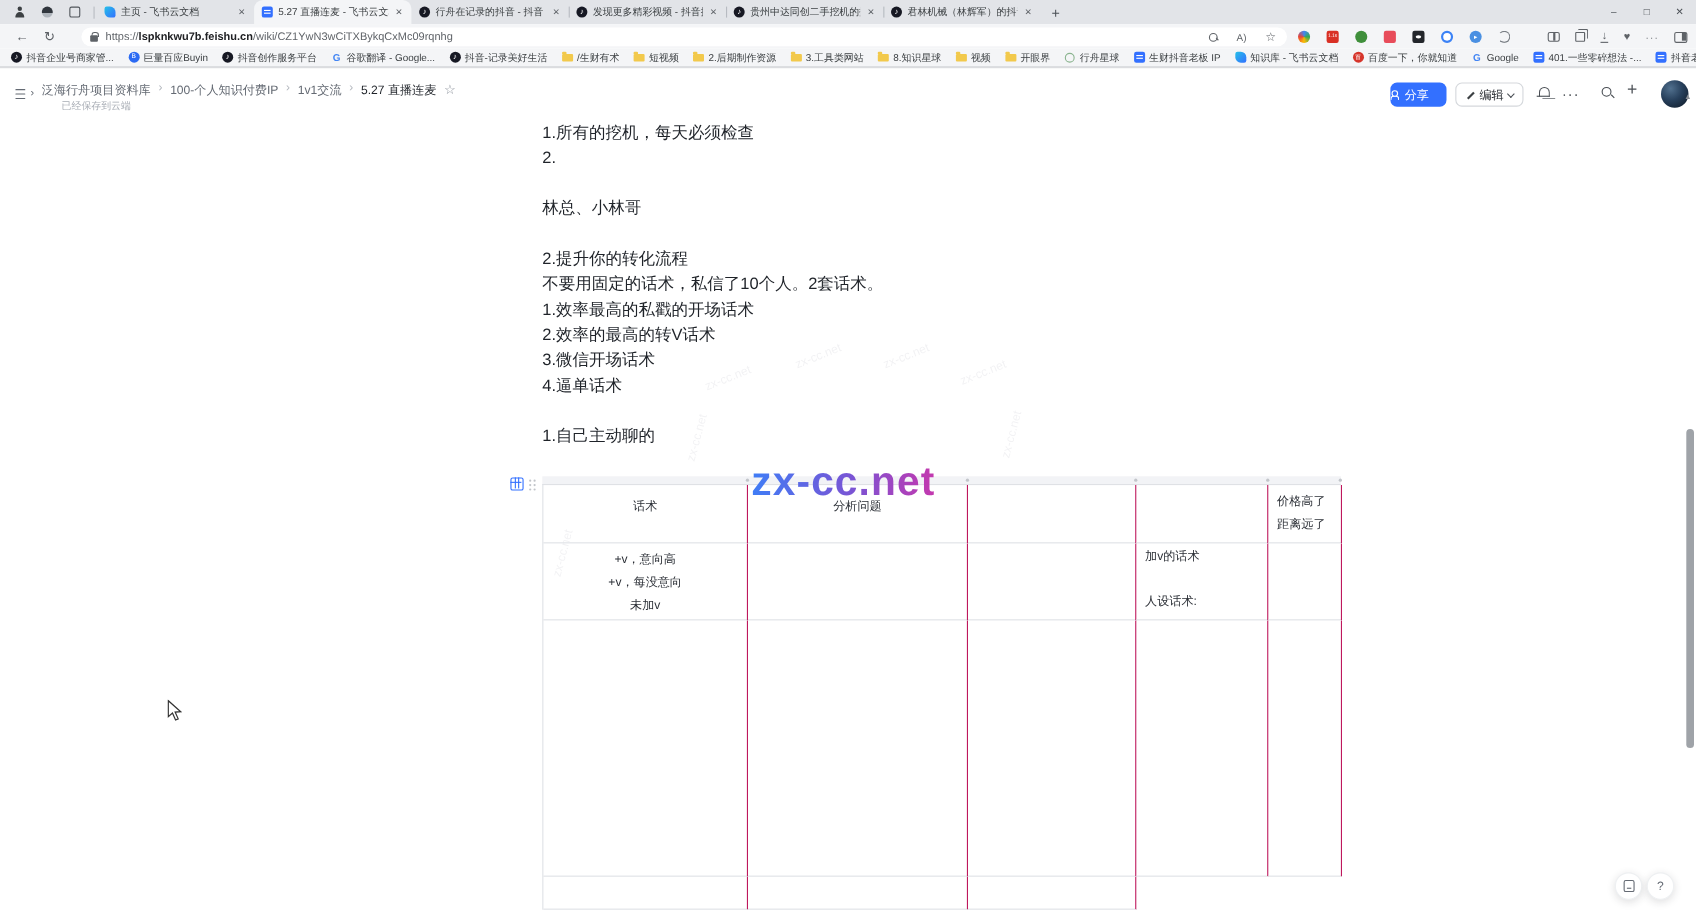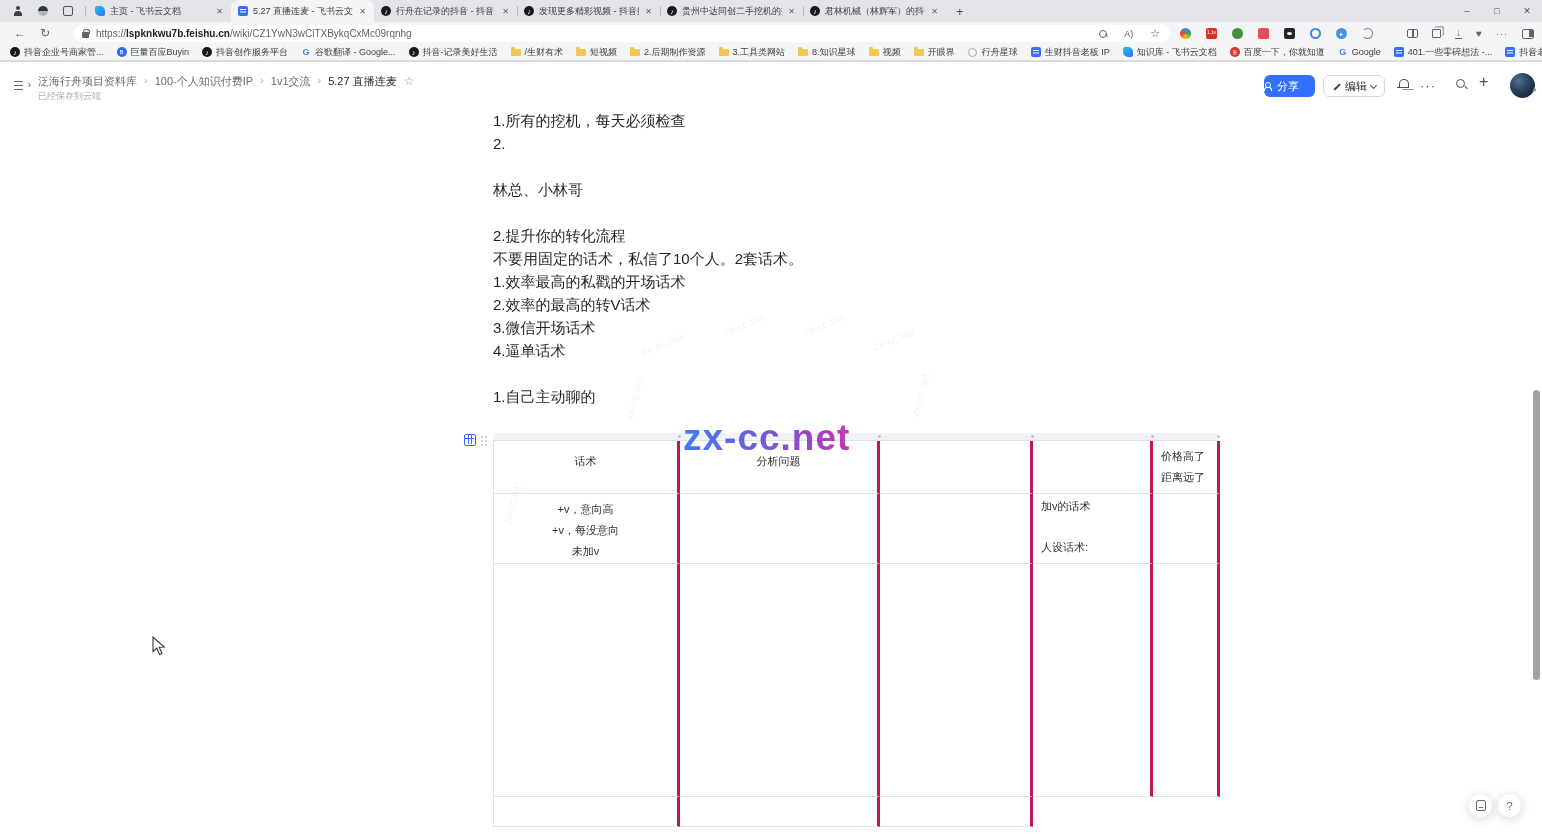--- a/index.html
+++ b/index.html
@@ -78,21 +78,21 @@
   
   .fs-header { position:absolute; left:0; top:61px; width:1542px; height:46px; background:#fff; border-top:1px solid #d7d9dc; }
   .sidetoggle { position:absolute; left:14px; top:16px; width:16px; height:14px; color:#646a73; }
   .sidetoggle span { display:block; height:1.5px; background:#646a73; margin-top:2.5px; border-radius:1px; }
   .sidetoggle .short { width:9px; }
   .sidetoggle::after { content:"›"; position:absolute; right:-1px; top:1px; font-size:10px; color:#646a73; }
   .breadcrumb { position:absolute; left:38px; top:12px; font-size:11px; color:#646a73; display:flex; gap:7px; }
   .crumb-last { color:#1f2329; }
   .crumb-sep { color:#b2b6bd; }
   .crumb-star { color:#8f959e; font-size:12px; }
-  .savestatus { position:absolute; left:38px; top:28px; font-size:9px; color:#a8adb5; }
+  .savestatus { position:absolute; left:56px; top:28px; font-size:9px; color:#a8adb5; }
   .sharebtn { position:absolute; left:1264px; top:13px; width:51px; height:22px; background:#3370ff; border-radius:6px; color:#fff; font-size:11px; display:flex; align-items:center; gap:4px; }
   .share-person { width:9px; height:8px; position:relative; }
   .share-person::before { content:""; position:absolute; left:1px; top:0; width:4px; height:4px; border:1px solid #fff; border-radius:50%; }
   .share-person::after { content:""; position:absolute; left:0; top:5px; width:6px; height:3px; border:1px solid #fff; border-bottom:none; border-radius:3px 3px 0 0; }
   .editbtn { position:absolute; left:1323px; top:13px; width:62px; height:22px; background:#fff; border:1px solid #d5d8dc; border-radius:6px; color:#1f2329; font-size:11px; display:flex; align-items:center; justify-content:center; gap:4px; }
   .pencil { width:9px; height:9px; position:relative; }
   .pencil::before { content:""; position:absolute; left:1px; top:4px; width:8px; height:1.6px; background:#3c4043; transform:rotate(-45deg); }
   .chev { width:5px; height:5px; border-right:1.3px solid #4a4f55; border-bottom:1.3px solid #4a4f55; transform:rotate(45deg); margin-top:-2px; }
   .hdr-icon { position:absolute; top:14px; color:#4a4f55; font-size:13px; }
   .bellic { width:11px; height:11px; position:relative; }
@@ -105,21 +105,21 @@
 
   
   .doc-area { position:absolute; left:0; top:107px; width:1542px; height:731px; background:#fff; }
   .doc-lines { position:absolute; left:493px; top:2px; width:740px; font-size:15px; }
   .doc-lines p { min-height:23px; line-height:23px; white-space:pre-wrap; }
 
   
   .tbl-hoverstrip { position:absolute; left:493px; top:326px; width:726px; height:7px; background:#f2f3f6; }
   .dot { position:absolute; top:328px; width:3px; height:3px; border-radius:50%; background:#c3c6cb; }
   .tbl { position:absolute; left:493px; top:333px; width:726px; display:grid; grid-template-columns:186px 200px 153px 120px 67px; grid-template-rows:53px 70px 233px 30px; border-top:1px solid #dfe1e5; border-left:1px solid #dfe1e5; font-size:11px; color:#2b2f36; }
-  .cell { border-right:3px solid #be185d; border-bottom:1px solid #dfe1e5; padding:5px 8px; overflow:hidden; }
+  .cell { border-right:1px solid #be185d; border-bottom:1px solid #dfe1e5; padding:5px 8px; overflow:hidden; }
   .cell.hd { text-align:center; padding-top:10px; line-height:20px; }
   .c-script { line-height:15.5px; padding-top:7px; }
   .c-center { text-align:center; line-height:21px; padding-top:5px; }
   .c-left { line-height:21px; padding-top:5px; }
   .c-tall p { line-height:15px; margin-bottom:26px; }
   .tbl-gutter-table { position:absolute; left:464px; top:327px; width:12px; height:12px; border:1.3px solid #3370ff; border-radius:2px; }
   .tbl-gutter-table::before { content:""; position:absolute; left:3px; top:-1px; width:1px; height:10px; background:#3370ff; box-shadow:3px 0 0 #3370ff; }
   .tbl-gutter-table::after { content:""; position:absolute; left:-1px; top:3px; width:10px; height:1px; background:#3370ff; }
   .draghandle { position:absolute; left:481px; top:329px; width:2px; height:2px; border-radius:50%; background:#c1c4c9;
     box-shadow:4px 0 0 #c1c4c9, 0 4px 0 #c1c4c9, 4px 4px 0 #c1c4c9, 0 8px 0 #c1c4c9, 4px 8px 0 #c1c4c9; }

